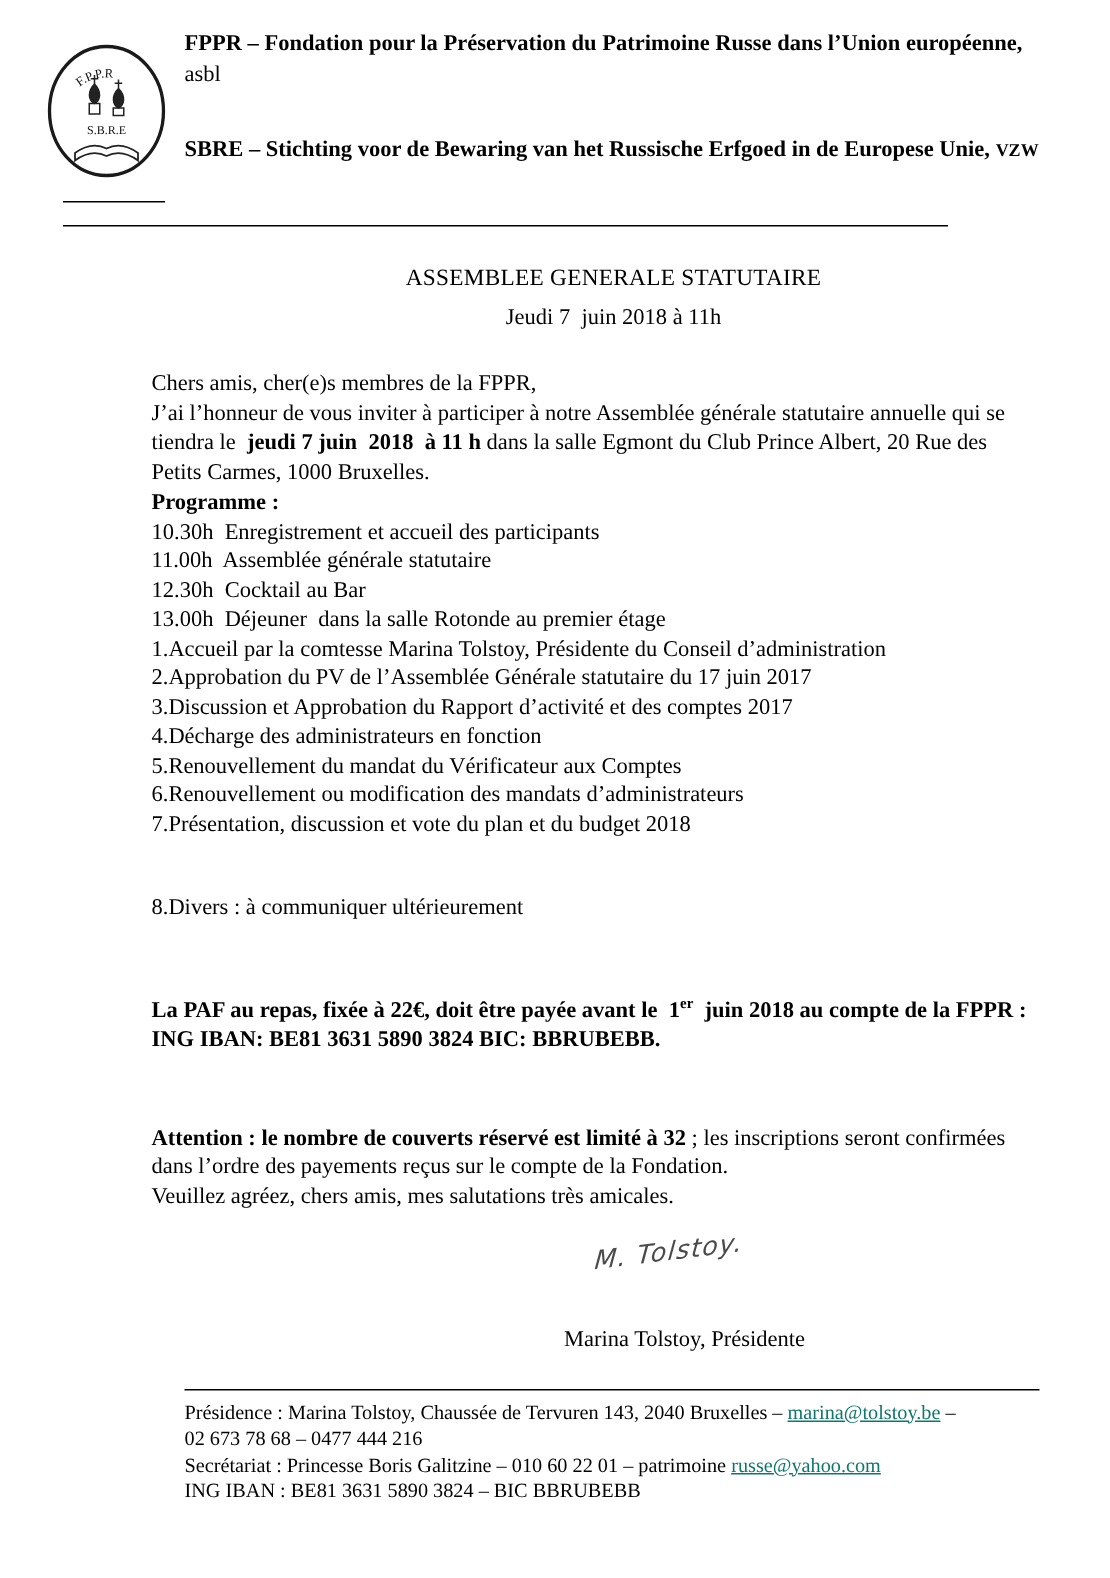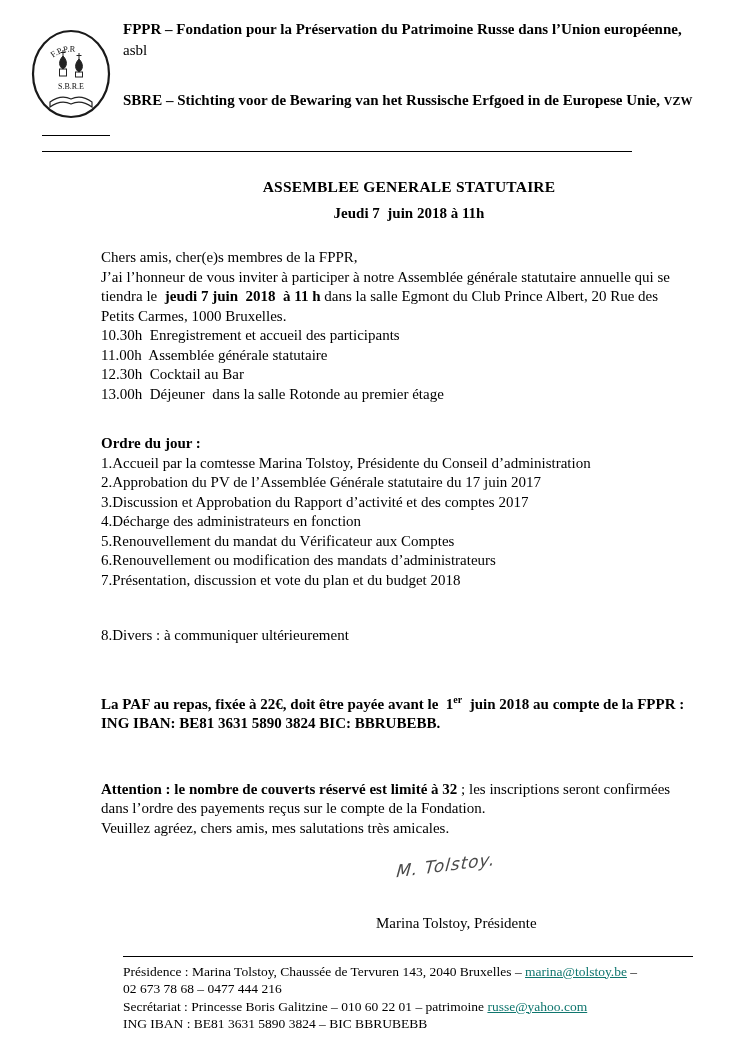--- a/index.html
+++ b/index.html
@@ -11,21 +11,21 @@
 
   .head-text { padding-top:20px; margin-left:123px; margin-right:38px; }
   .org-fr { font-weight:bold; font-size:15px; line-height:19px; }
   .org-suffix { font-weight:normal; font-size:15px; line-height:13px; margin-top:5px; }
   .org-nl { font-weight:bold; font-size:15px; line-height:19px; margin-top:34px; }
   .vzw { font-size:12px; }
 
   .rule-short { margin:24px 0 0 42px; width:68px; border-bottom:1.5px solid #000; }
   .rule-long  { margin:15px 0 0 42px; width:590px; border-bottom:1.5px solid #000; }
 
-  .title-block { margin:26px 45px 0 123px; text-align:center; font-weight:bold; }
+  .title-block { margin:26px 45px 0 123px; text-align:center; font-weight:normal; }
   .doc-title { font-size:15.5px; letter-spacing:0.2px; }
   .doc-date  { font-size:15px; margin-top:9px; white-space:pre-wrap; }
 
   .body { margin-left:101px; margin-right:45px; font-size:15px; line-height:19.5px; }
   .body p { white-space:pre-wrap; }
   .bold { font-weight:bold; }
   sup { font-size:10px; }
 
   .salutation { margin-top:26px; }
   .programme-label { margin-top:1px; }
@@ -85,26 +85,26 @@
   <div class="title-block">
     <p class="doc-title">ASSEMBLEE GENERALE STATUTAIRE</p>
     <p class="doc-date">Jeudi 7  juin 2018 à 11h</p>
   </div>
 
   <div class="body">
     <p class="salutation">Chers amis, cher(e)s membres de la FPPR,</p>
 
     <p><span>J’ai l’honneur de vous inviter à participer à notre Assemblée générale statutaire annuelle qui se tiendra le </span><span class="bold"> jeudi 7 juin  2018  à 11 h </span><span>dans la salle Egmont du Club Prince Albert, 20 Rue des Petits Carmes, 1000 Bruxelles.</span></p>
 
+    <p class="bold programme-label">Programme :</p>
     <p>10.30h  Enregistrement et accueil des participants</p>
     <p>11.00h  Assemblée générale statutaire</p>
     <p>12.30h  Cocktail au Bar</p>
     <p>13.00h  Déjeuner  dans la salle Rotonde au premier étage</p>
 
-    <p class="bold agenda-label">Ordre du jour :</p>
     <p>1.Accueil par la comtesse Marina Tolstoy, Présidente du Conseil d’administration</p>
     <p>2.Approbation du PV de l’Assemblée Générale statutaire du 17 juin 2017</p>
     <p>3.Discussion et Approbation du Rapport d’activité et des comptes 2017</p>
     <p>4.Décharge des administrateurs en fonction</p>
     <p>5.Renouvellement du mandat du Vérificateur aux Comptes</p>
     <p>6.Renouvellement ou modification des mandats d’administrateurs</p>
     <p>7.Présentation, discussion et vote du plan et du budget 2018</p>
 
     <p class="divers-line">8.Divers : à communiquer ultérieurement</p>
 

